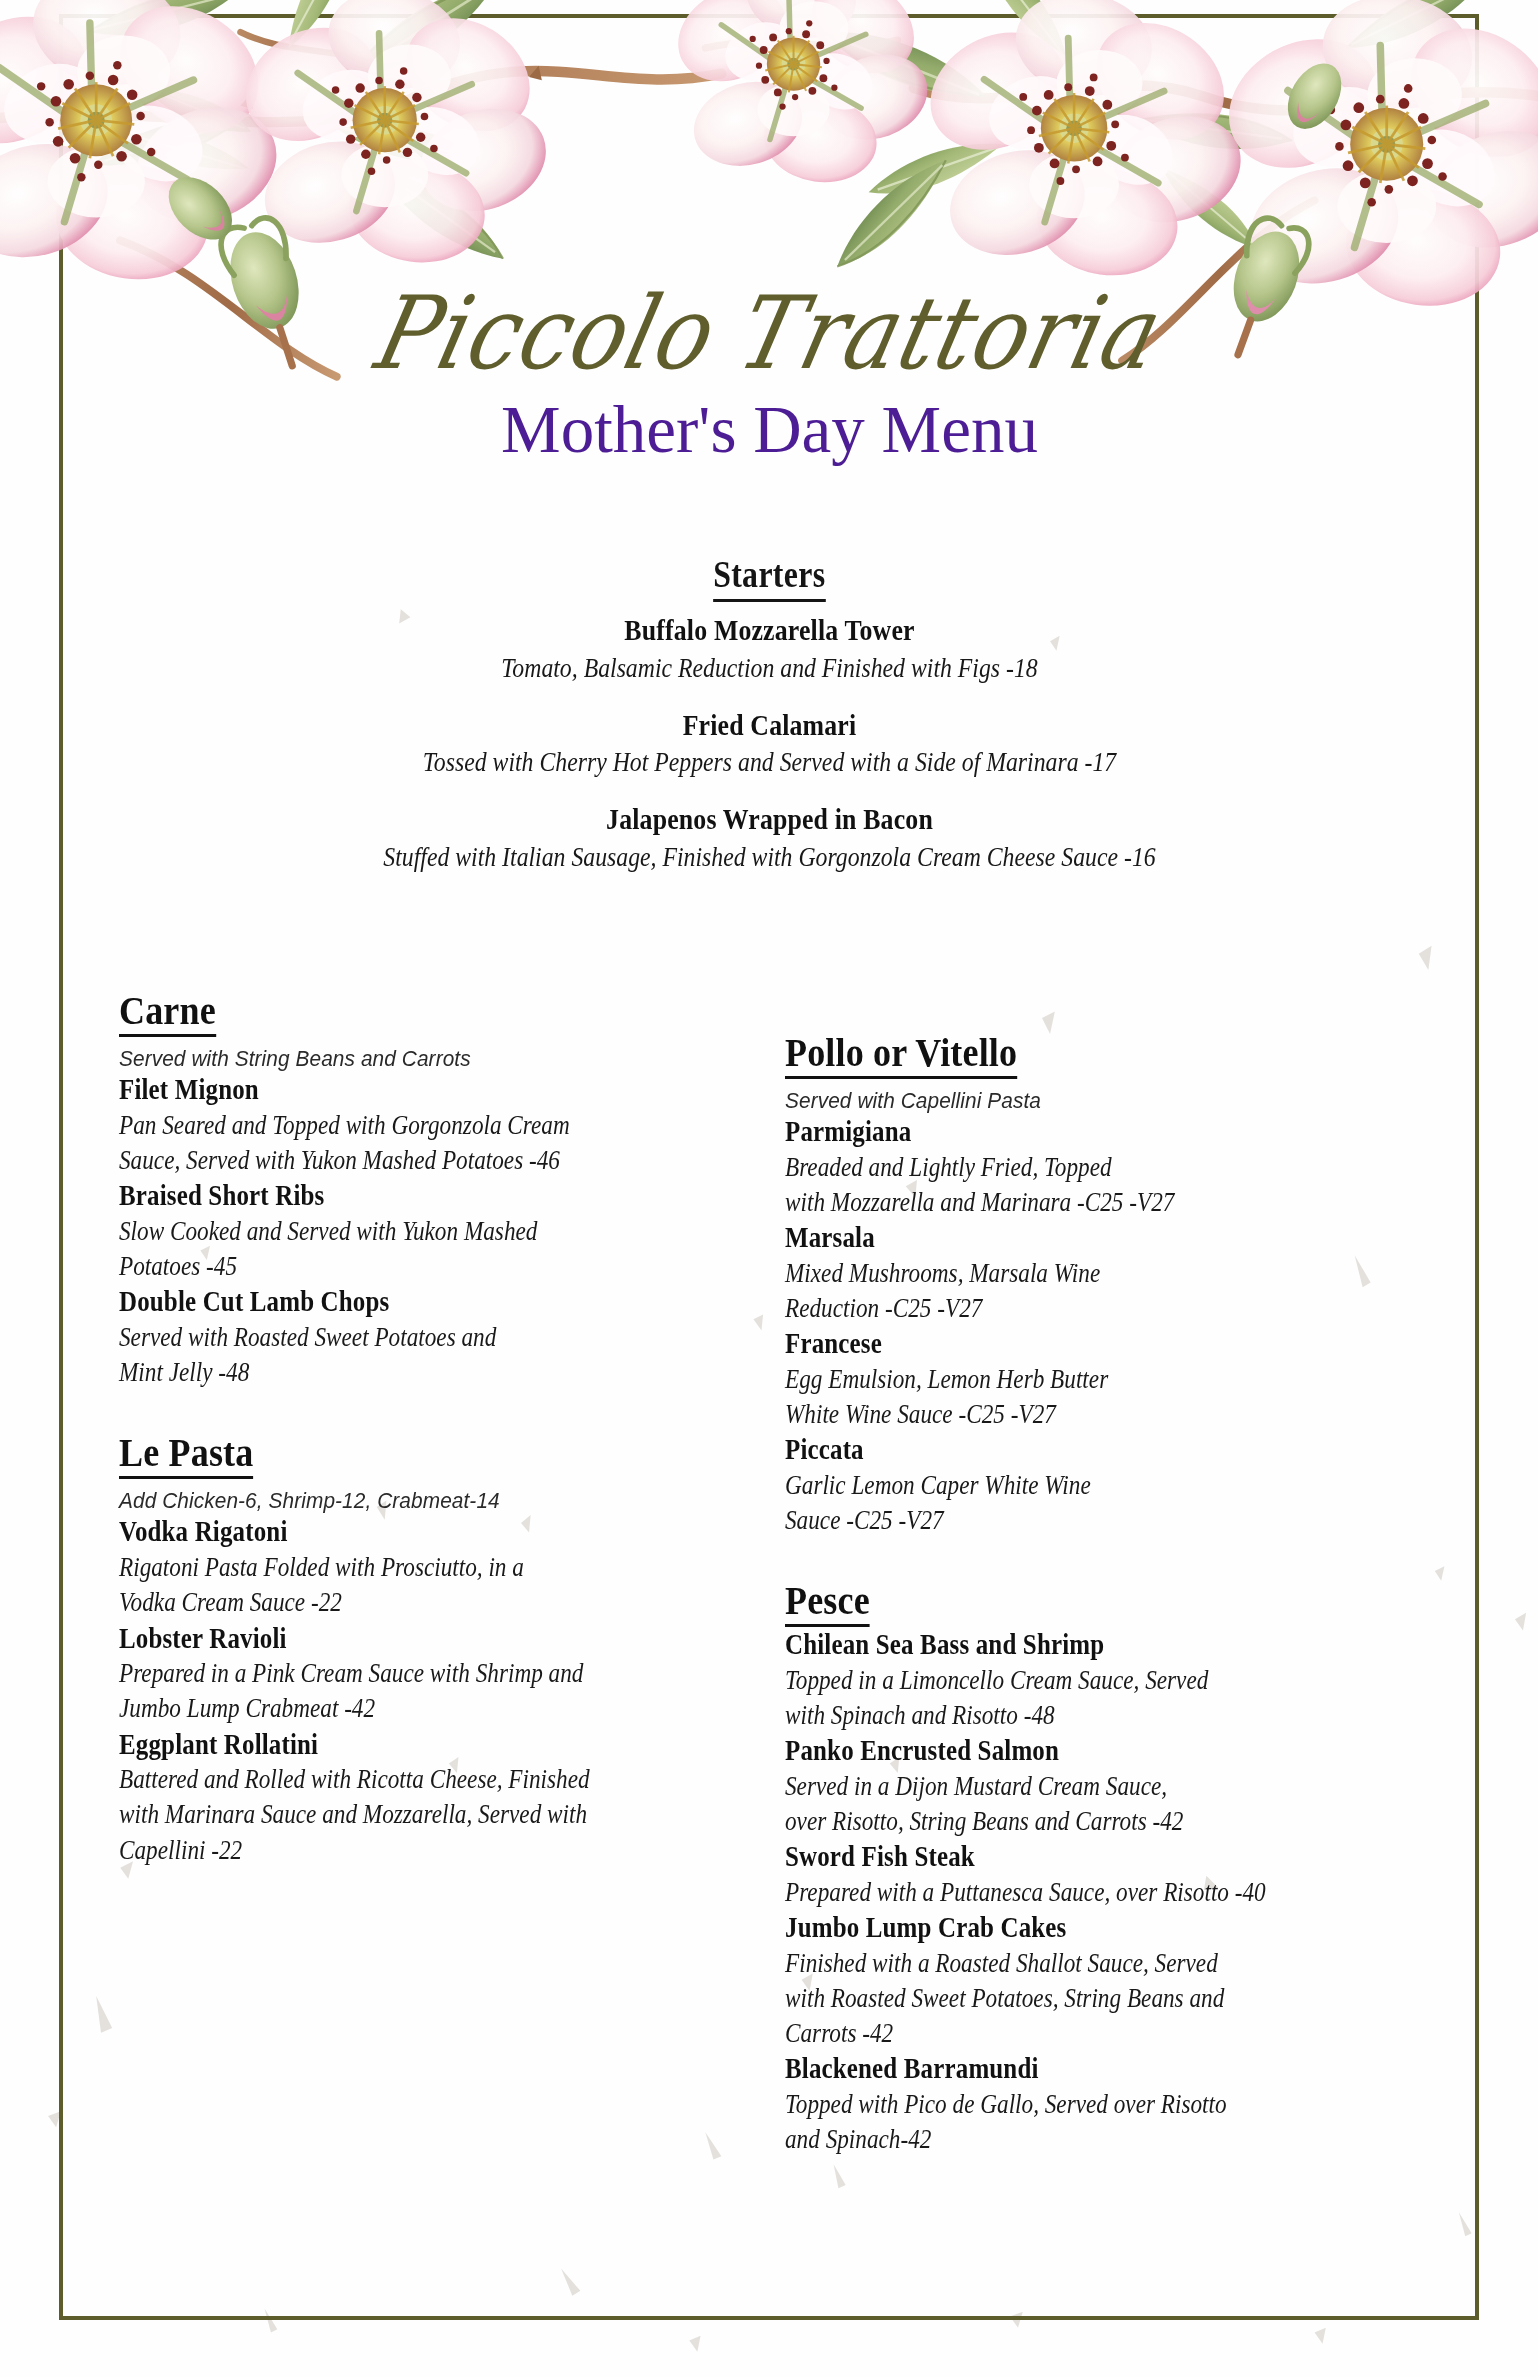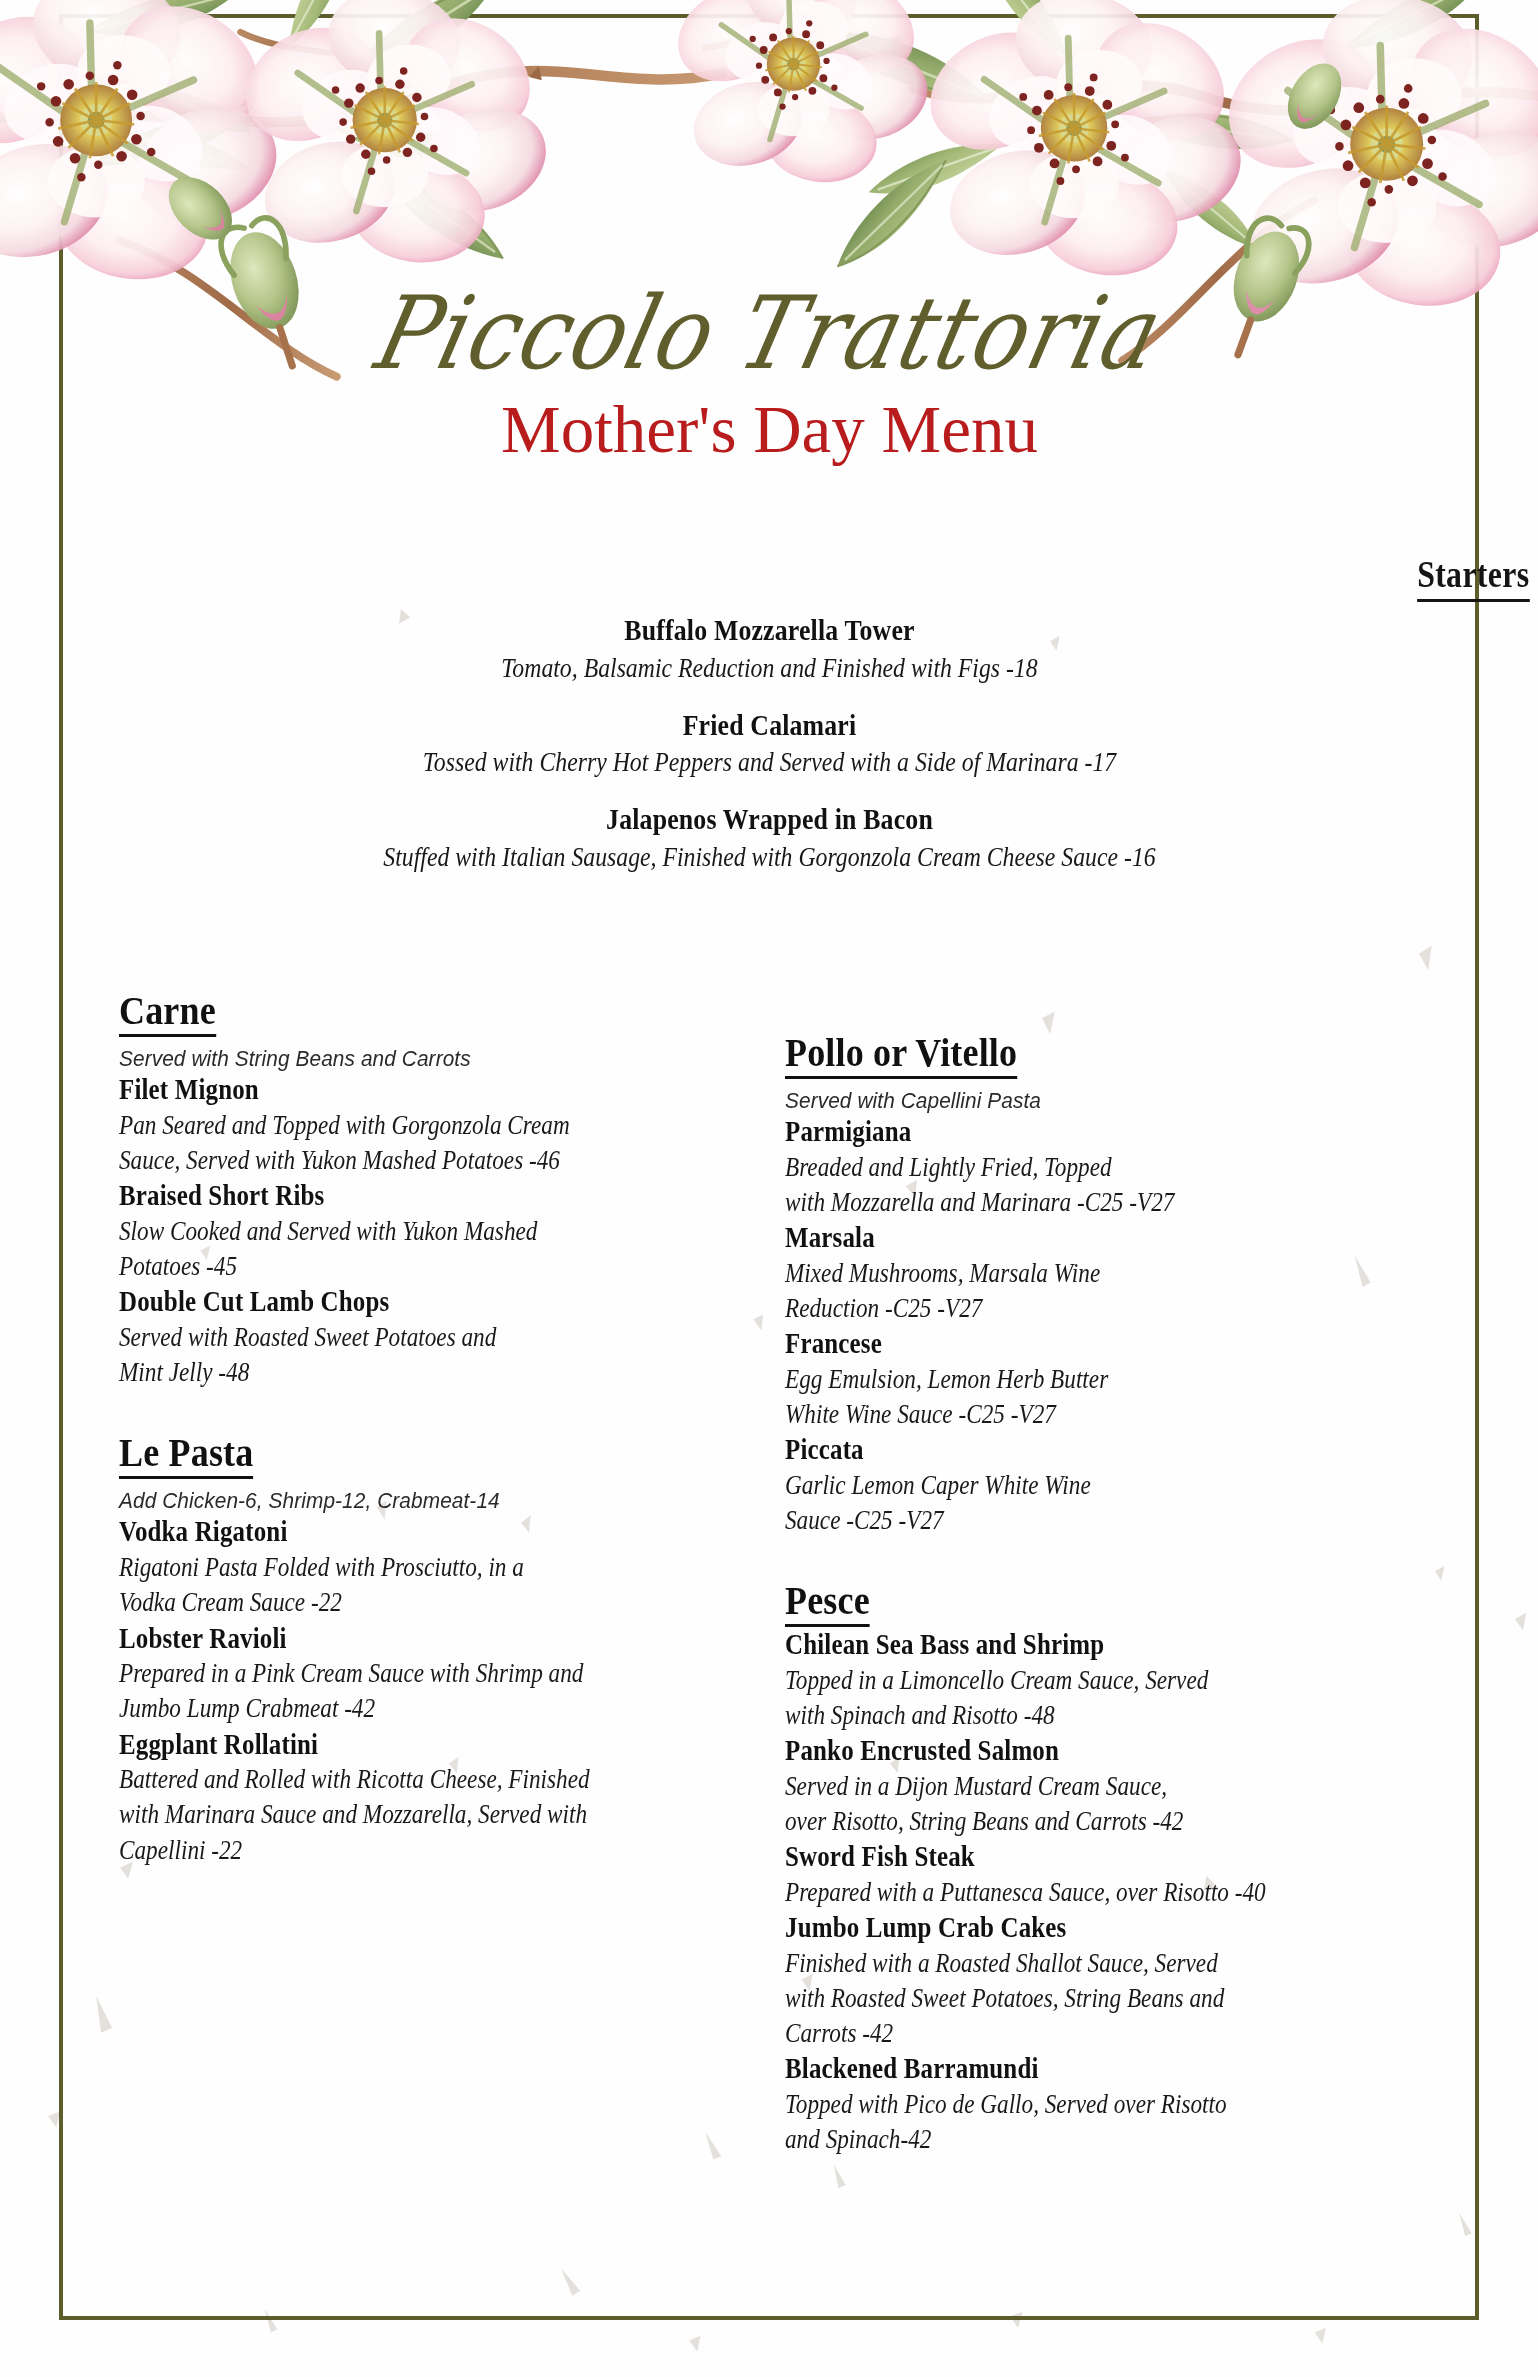--- a/index.html
+++ b/index.html
@@ -59,29 +59,29 @@
     transform:skewX(-14deg) scaleY(1.12);
     transform-origin:center;
     display:block;
     white-space:nowrap;
   }
   .menu-title{
     display:block;
     font-family:"Liberation Serif", serif;
     font-size:67px;
     line-height:1;
-    color:#b91c1c;
+    color:#4c1d95;
     margin-top:17.6px;
     font-weight:400;
   }
 
   
   .starters-head{
     position:absolute;left:0;right:0;top:553px;
-    text-align:right;
+    text-align:center;
   }
   .starters-head span{
     font-family:"Liberation Serif", serif;
     font-weight:700;
     font-size:37px;
     color:#151515;
     border-bottom:3.2px solid #151515;
     padding-bottom:3.2px;
     letter-spacing:0.4px;
     display:inline-block;

